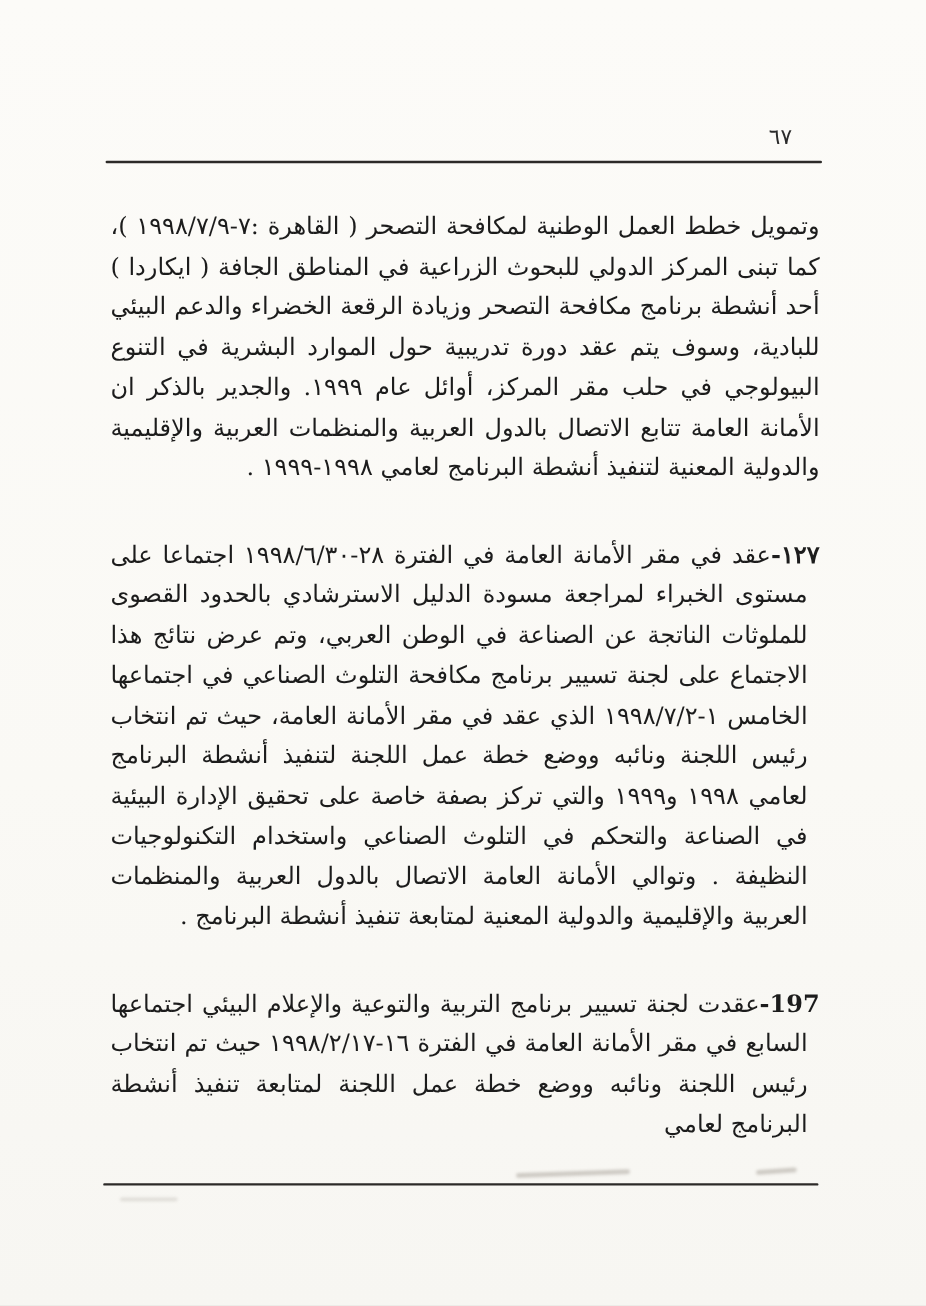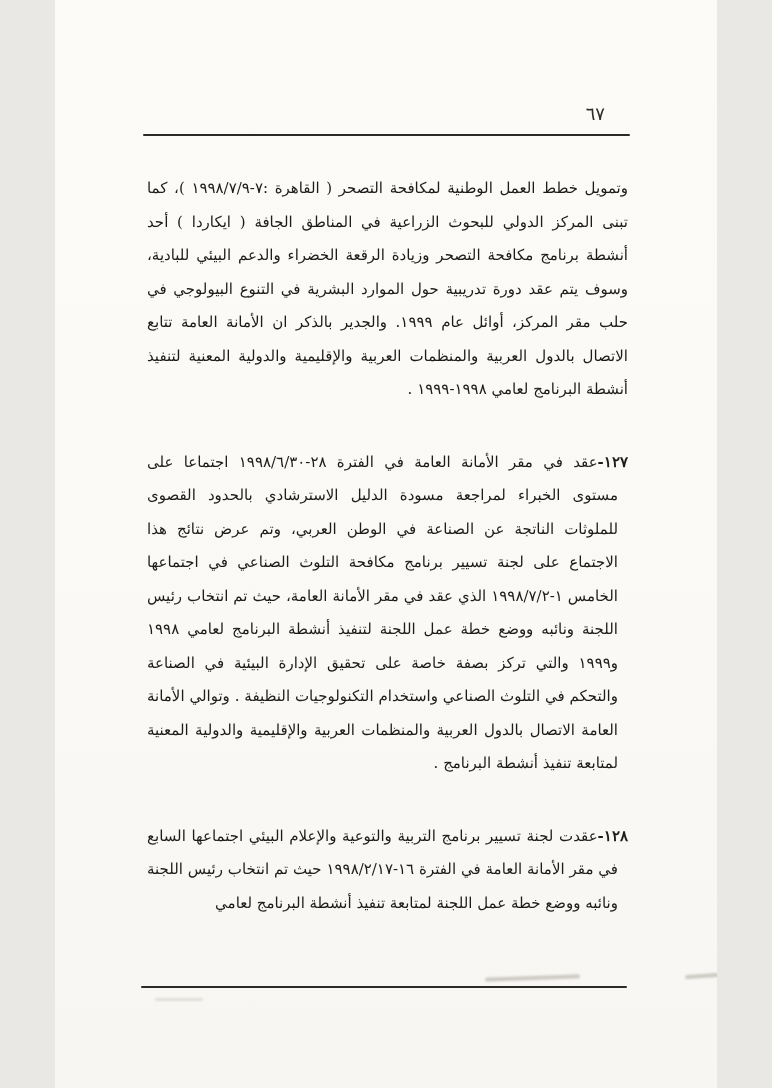--- a/index.html
+++ b/index.html
@@ -2,21 +2,21 @@
 <html lang="ar" dir="rtl"><head>
 <meta charset="utf-8">
 <style>
   html, body {
     margin: 0;
     padding: 0;
     background: #e9e8e4;
   }
   .page {
     position: relative;
-    width: 662px;
+    width: 772px;
     height: 1088px;
     margin: 0 auto;
     background: linear-gradient(180deg, #fcfbf8 0%, #faf9f5 60%, #f7f6f2 100%);
     overflow: hidden;
     direction: rtl;
     font-family: "DejaVu Serif", "Liberation Serif", serif;
     color: #1c1c1c;
   }
   .page-number {
     position: absolute;
@@ -40,21 +40,21 @@
   .rule-bottom {
     top: 986px;
     right: 90px;
     left: 86px;
   }
   .text-block {
     position: absolute;
     top: 172px;
     right: 89px;
     left: 92px;
-    font-size: 15px;
+    font-size: 20px;
     line-height: 33.5px;
     text-align: justify;
     text-justify: inter-word;
   }
   .para {
     margin: 0 0 39px 0;
   }
   .para:last-child {
     margin-bottom: 0;
   }
@@ -104,21 +104,21 @@
   <span class="page-number">٦٧</span>
 
   <div class="rule rule-top"></div>
 
   <main class="text-block">
 
     <p class="para"><span>وتمويل خطط العمل الوطنية لمكافحة التصحر ( القاهرة :٧-١٩٩٨/٧/٩ )، كما تبنى المركز الدولي للبحوث الزراعية في المناطق الجافة ( ايكاردا ) أحد أنشطة برنامج مكافحة التصحر وزيادة الرقعة الخضراء والدعم البيئي للبادية، وسوف يتم عقد دورة تدريبية حول الموارد البشرية في التنوع البيولوجي في حلب مقر المركز، أوائل عام ١٩٩٩. والجدير بالذكر ان الأمانة العامة تتابع الاتصال بالدول العربية والمنظمات العربية والإقليمية والدولية المعنية لتنفيذ أنشطة البرنامج لعامي ١٩٩٨-١٩٩٩ .</span></p>
 
     <p class="para numbered"><span class="item-number">١٢٧-</span><span>عقد في مقر الأمانة العامة في الفترة ٢٨-١٩٩٨/٦/٣٠ اجتماعا على مستوى الخبراء لمراجعة مسودة الدليل الاسترشادي بالحدود القصوى للملوثات الناتجة عن الصناعة في الوطن العربي، وتم عرض نتائج هذا الاجتماع على لجنة تسيير برنامج مكافحة التلوث الصناعي في اجتماعها الخامس ١-١٩٩٨/٧/٢ الذي عقد في مقر الأمانة العامة، حيث تم انتخاب رئيس اللجنة ونائبه ووضع خطة عمل اللجنة لتنفيذ أنشطة البرنامج لعامي ١٩٩٨ و١٩٩٩ والتي تركز بصفة خاصة على تحقيق الإدارة البيئية في الصناعة والتحكم في التلوث الصناعي واستخدام التكنولوجيات النظيفة . وتوالي الأمانة العامة الاتصال بالدول العربية والمنظمات العربية والإقليمية والدولية المعنية لمتابعة تنفيذ أنشطة البرنامج .</span></p>
 
-    <p class="para numbered"><span class="item-number">١٢٨-</span><span>عقدت لجنة تسيير برنامج التربية والتوعية والإعلام البيئي اجتماعها السابع في مقر الأمانة العامة في الفترة ١٦-١٩٩٨/٢/١٧ حيث تم انتخاب رئيس اللجنة ونائبه ووضع خطة عمل اللجنة لمتابعة تنفيذ أنشطة البرنامج لعامي</span></p>
+    <p class="para numbered"><span class="item-number">197-</span><span>عقدت لجنة تسيير برنامج التربية والتوعية والإعلام البيئي اجتماعها السابع في مقر الأمانة العامة في الفترة ١٦-١٩٩٨/٢/١٧ حيث تم انتخاب رئيس اللجنة ونائبه ووضع خطة عمل اللجنة لمتابعة تنفيذ أنشطة البرنامج لعامي</span></p>
 
   </main>
 
   <div class="smudge smudge-1"></div>
   <div class="smudge smudge-2"></div>
   <div class="smudge smudge-3"></div>
 
   <div class="rule rule-bottom"></div>
 
 </div>

